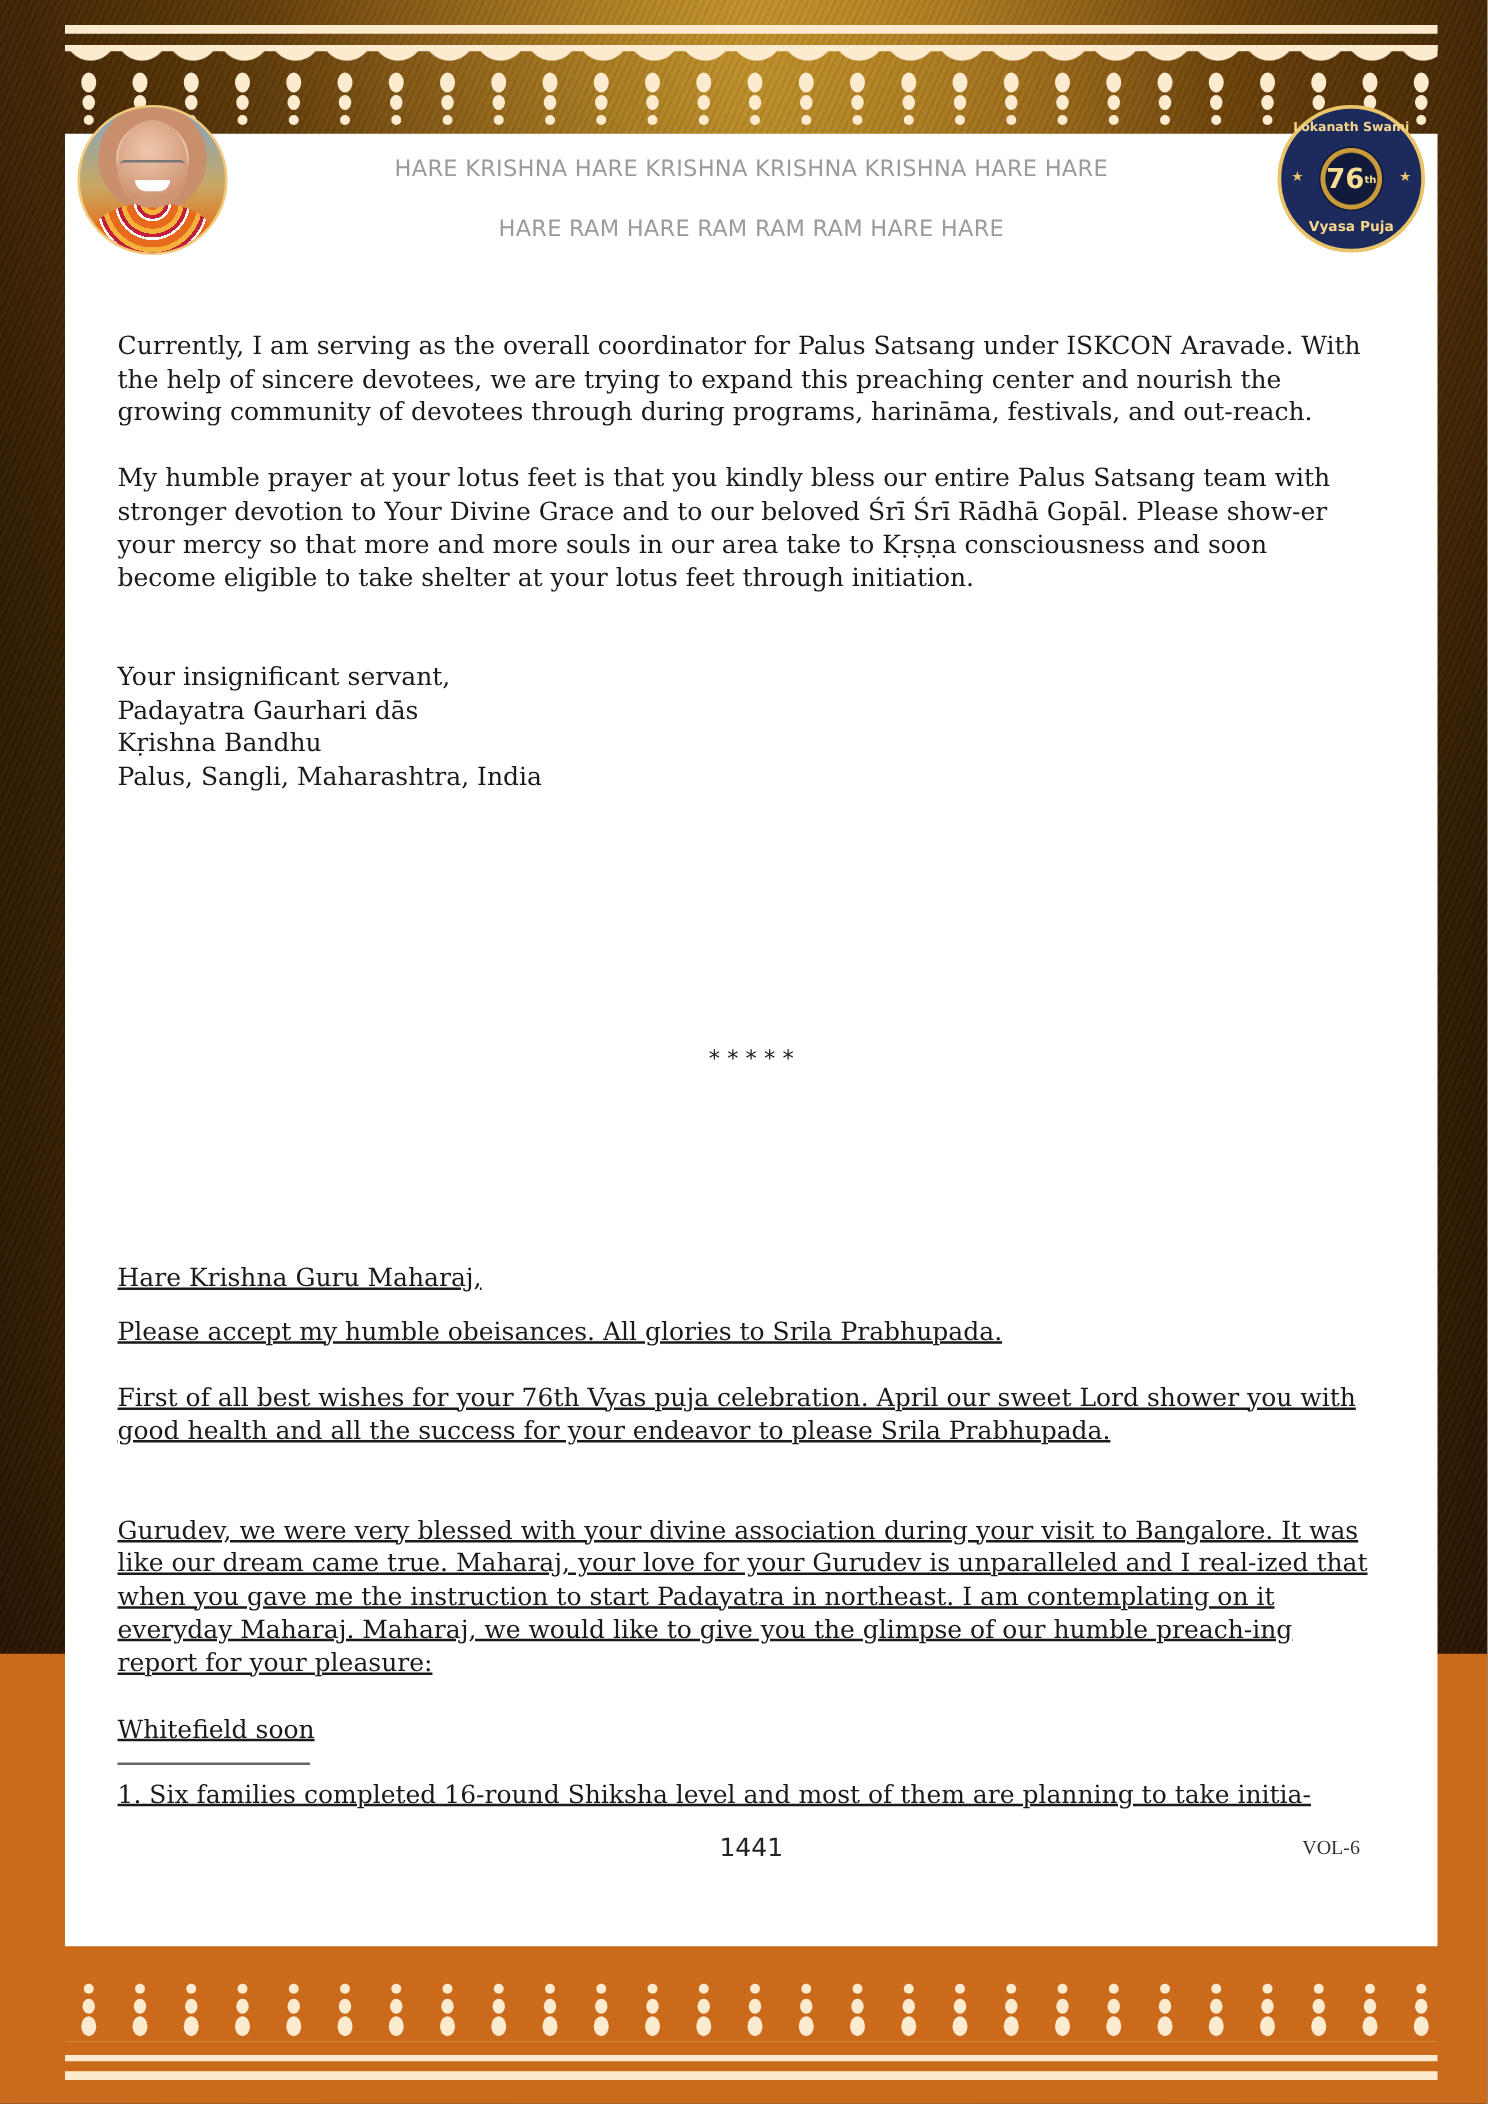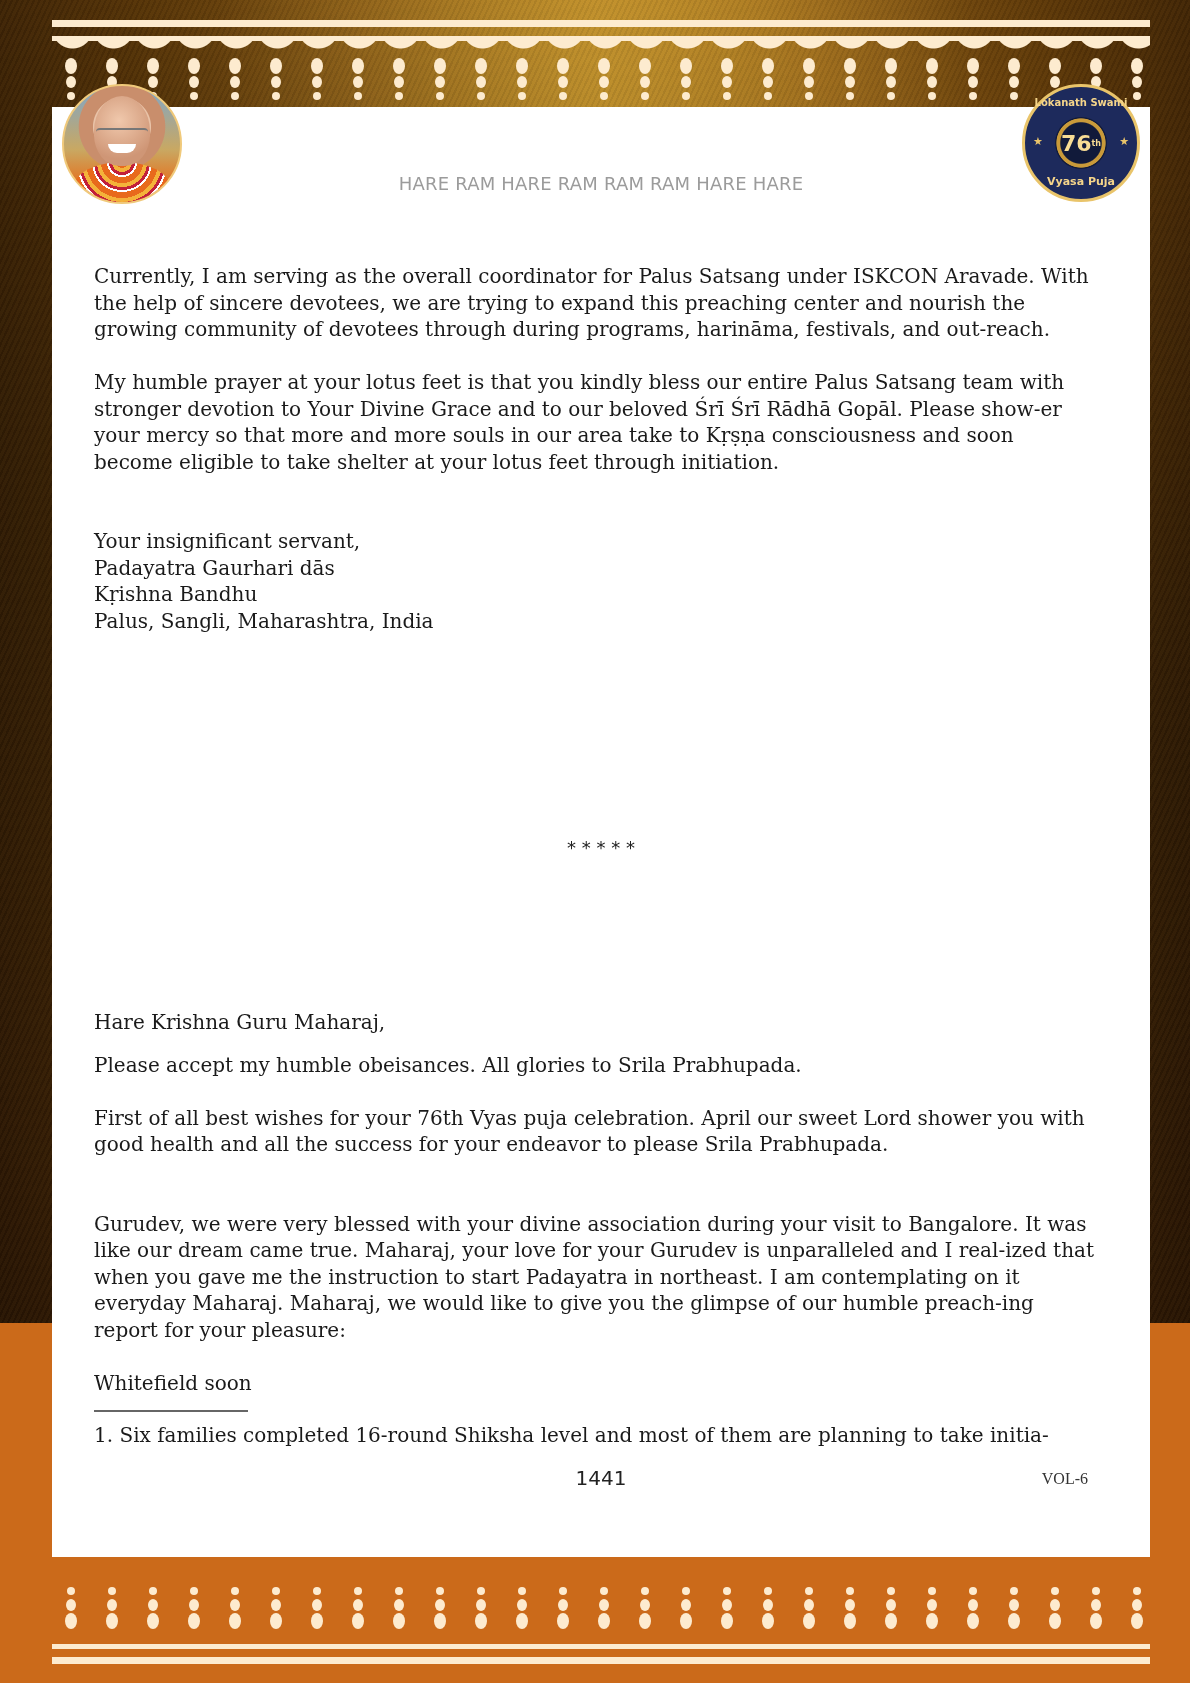--- a/index.html
+++ b/index.html
@@ -114,21 +114,21 @@
     }
     .content p { margin: 0; }
     .gap { height: 26.5px; }
 
     .stars {
       position: absolute; left: 0; top: 730px; width: 1098px; text-align: center;
       font-family: "DejaVu Sans", sans-serif; font-size: 18px; color: #222;
     }
     .content2 {
       position: absolute; left: 42px; top: 902px; width: 1000px;
-      font-family: "DejaVu Serif", serif; font-size: 20px; line-height: 26.5px; color: #1a1a1a;
+      font-family: "DejaVu Serif", serif; font-size: 20px; line-height: 26.5px; color: #1a1a1a; text-decoration: underline;
     }
     .content2 p { margin: 0; }
     .rule { width: 154px; height: 2px; background: #666; margin: 14px 0 10px 0; }
     .page-num {
       position: absolute; left: 0; top: 1359px; width: 1098px; text-align: center;
       font-family: "DejaVu Sans", sans-serif; font-size: 20px; color: #222;
     }
     .vol {
       position: absolute; right: 62px; top: 1363px;
       font-family: "Liberation Serif", serif; font-size: 16px; color: #333;
@@ -274,20 +274,21 @@
       <div class="dot" style="width: 8px; height: 8px; left: 3px; top: 34px;"></div>
     </div>
     <div class="dot-col" style="left: 1078px; top: 0px;">
       <div class="dot" style="width: 12px; height: 16px; left: 1px; top: 0px;"></div>
       <div class="dot" style="width: 10px; height: 12px; left: 2px; top: 18px;"></div>
       <div class="dot" style="width: 8px; height: 8px; left: 3px; top: 34px;"></div>
     </div>
   </div>
 
 <div class="page">
+  <div class="mantra l1">HARE KRISHNA HARE KRISHNA KRISHNA KRISHNA HARE HARE</div>
   <div class="mantra l2">HARE RAM HARE RAM RAM RAM HARE HARE</div>
 
   <div class="content">
     <p>Currently, I am serving as the overall coordinator for Palus Satsang under ISKCON Aravade. With the help of sincere devotees, we are trying to expand this preaching center and nourish the growing community of devotees through during programs, harināma, festivals, and out-reach.</p>
     <div class="gap"></div>
     <p>My humble prayer at your lotus feet is that you kindly bless our entire Palus Satsang team with stronger devotion to Your Divine Grace and to our beloved Śrī Śrī Rādhā Gopāl. Please show-er your mercy so that more and more souls in our area take to Kṛṣṇa consciousness and soon become eligible to take shelter at your lotus feet through initiation.</p>
     <div class="gap"></div>
     <div class="gap"></div>
     <p>Your insignificant servant,</p>
     <p>Padayatra Gaurhari dās</p>

